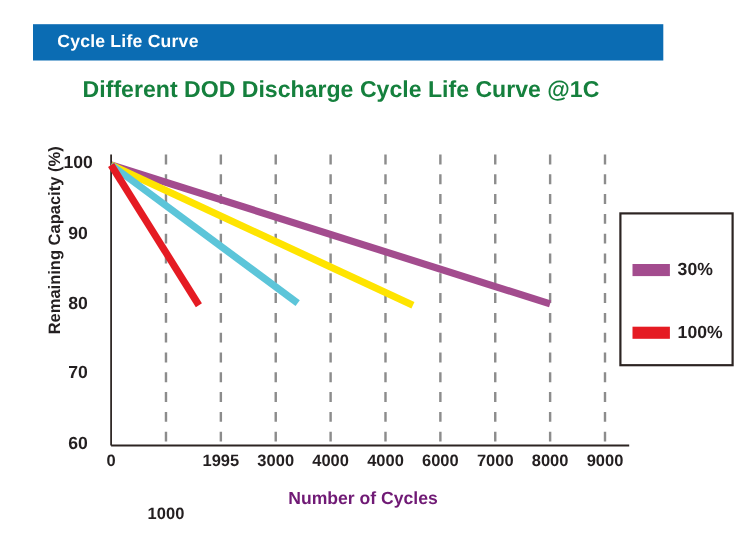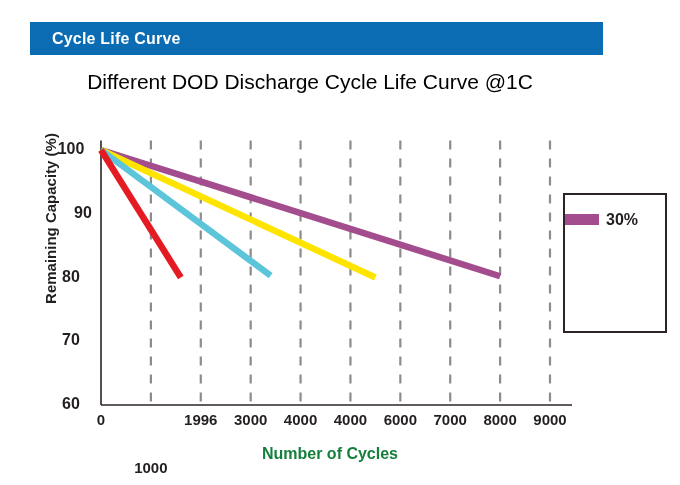--- a/index.html
+++ b/index.html
@@ -42,22 +42,22 @@
   }
 
   
   #chart-title {
     position: absolute;
     left: 0;
     top: 70px;
     width: 620px;
     text-align: center;
     font-size: 21px;
-    font-weight: 400;
-    color: #000000;
+    font-weight: 700;
+    color: #15803d;
     font-family: "Liberation Sans", sans-serif;
   }
 
   
   #plot-wrap {
     position: absolute;
     left: 0;
     top: 0;
     width: 680px;
     height: 485px;
@@ -101,41 +101,42 @@
     font-family: "Liberation Sans", sans-serif;
   }
   #xlabel-title {
     position: absolute;
     left: 100px;
     top: 445px;
     width: 460px;
     text-align: center;
     font-size: 16px;
     font-weight: bold;
-    color: #15803d;
+    color: #701a75;
     font-family: "Liberation Sans", sans-serif;
   }
 
   
   #legend-box {
     position: absolute;
     left: 563px;
     top: 193px;
     width: 104px;
     height: 140px;
     border: 2px solid #2c2422;
     background: #ffffff;
     box-sizing: border-box;
     padding-top: 9px;
   }
   .legend-row {
     display: flex;
     align-items: center;
     height: 31px;
-    padding-left: 0;
+    padding-left: 10px;
+    margin-top: 26px;
   }
   .legend-swatch {
     width: 34px;
     height: 11px;
     flex: 0 0 auto;
     margin-right: 7px;
   }
   .legend-text {
     font-size: 16px;
     font-weight: 600;
@@ -178,41 +179,45 @@
           <line x1="101" y1="150" x2="375.3888888888889" y2="277.5" stroke="#FFE400" stroke-width="6.5" stroke-linecap="butt"></line>
           <line x1="101" y1="150" x2="270.62222222222226" y2="275.58750000000003" stroke="#5CC5D9" stroke-width="6.5" stroke-linecap="butt"></line>
           <line x1="101" y1="150" x2="180.82222222222222" y2="277.5" stroke="#E51B23" stroke-width="6.5" stroke-linecap="butt"></line>
         </g>
     </svg>
 
     <div id="ytick-labels">
         <div class="ytick-label" style="left: 53px; top: 395px;">60</div>
         <div class="ytick-label" style="left: 53px; top: 331.25px;">70</div>
         <div class="ytick-label" style="left: 53px; top: 267.5px;">80</div>
-        <div class="ytick-label" style="left: 53px; top: 203.75px; padding-left: 12px;">90</div>
+        <div class="ytick-label" style="left: 53px; top: 203.75px;">90</div>
         <div class="ytick-label" style="left: 53px; top: 140px;">100</div>
       </div>
 
     <div id="xtick-labels">
         <div class="xtick-label" style="left: 73px; top: 411px;">0</div>
         <div class="xtick-label" style="left: 122.889px; top: 411px; margin-top: 48px;">1000</div>
-        <div class="xtick-label" style="left: 172.778px; top: 411px;">1996</div>
+        <div class="xtick-label" style="left: 172.778px; top: 411px;">1995</div>
         <div class="xtick-label" style="left: 222.667px; top: 411px; text-align: center;">3000</div>
         <div class="xtick-label" style="left: 272.556px; top: 411px;">4000</div>
         <div class="xtick-label" style="left: 322.444px; top: 411px;">4000</div>
         <div class="xtick-label" style="left: 372.333px; top: 411px;">6000</div>
         <div class="xtick-label" style="left: 422.222px; top: 411px;">7000</div>
         <div class="xtick-label" style="left: 472.111px; top: 411px;">8000</div>
         <div class="xtick-label" style="left: 522px; top: 411px;">9000</div>
       </div>
 
     <div id="ylabel-title">Remaining Capacity (%)</div>
     <div id="xlabel-title">Number of Cycles</div>
 
     <div id="legend-box">
         <div class="legend-row">
           <span class="legend-swatch" style="background: rgb(163, 76, 142);"></span>
           <span class="legend-text">30%</span>
         </div>
+        <div class="legend-row">
+          <span class="legend-swatch" style="background: rgb(229, 27, 35);"></span>
+          <span class="legend-text">100%</span>
+        </div>
       </div>
   </div>
 
 </div>
 
 </body></html>

